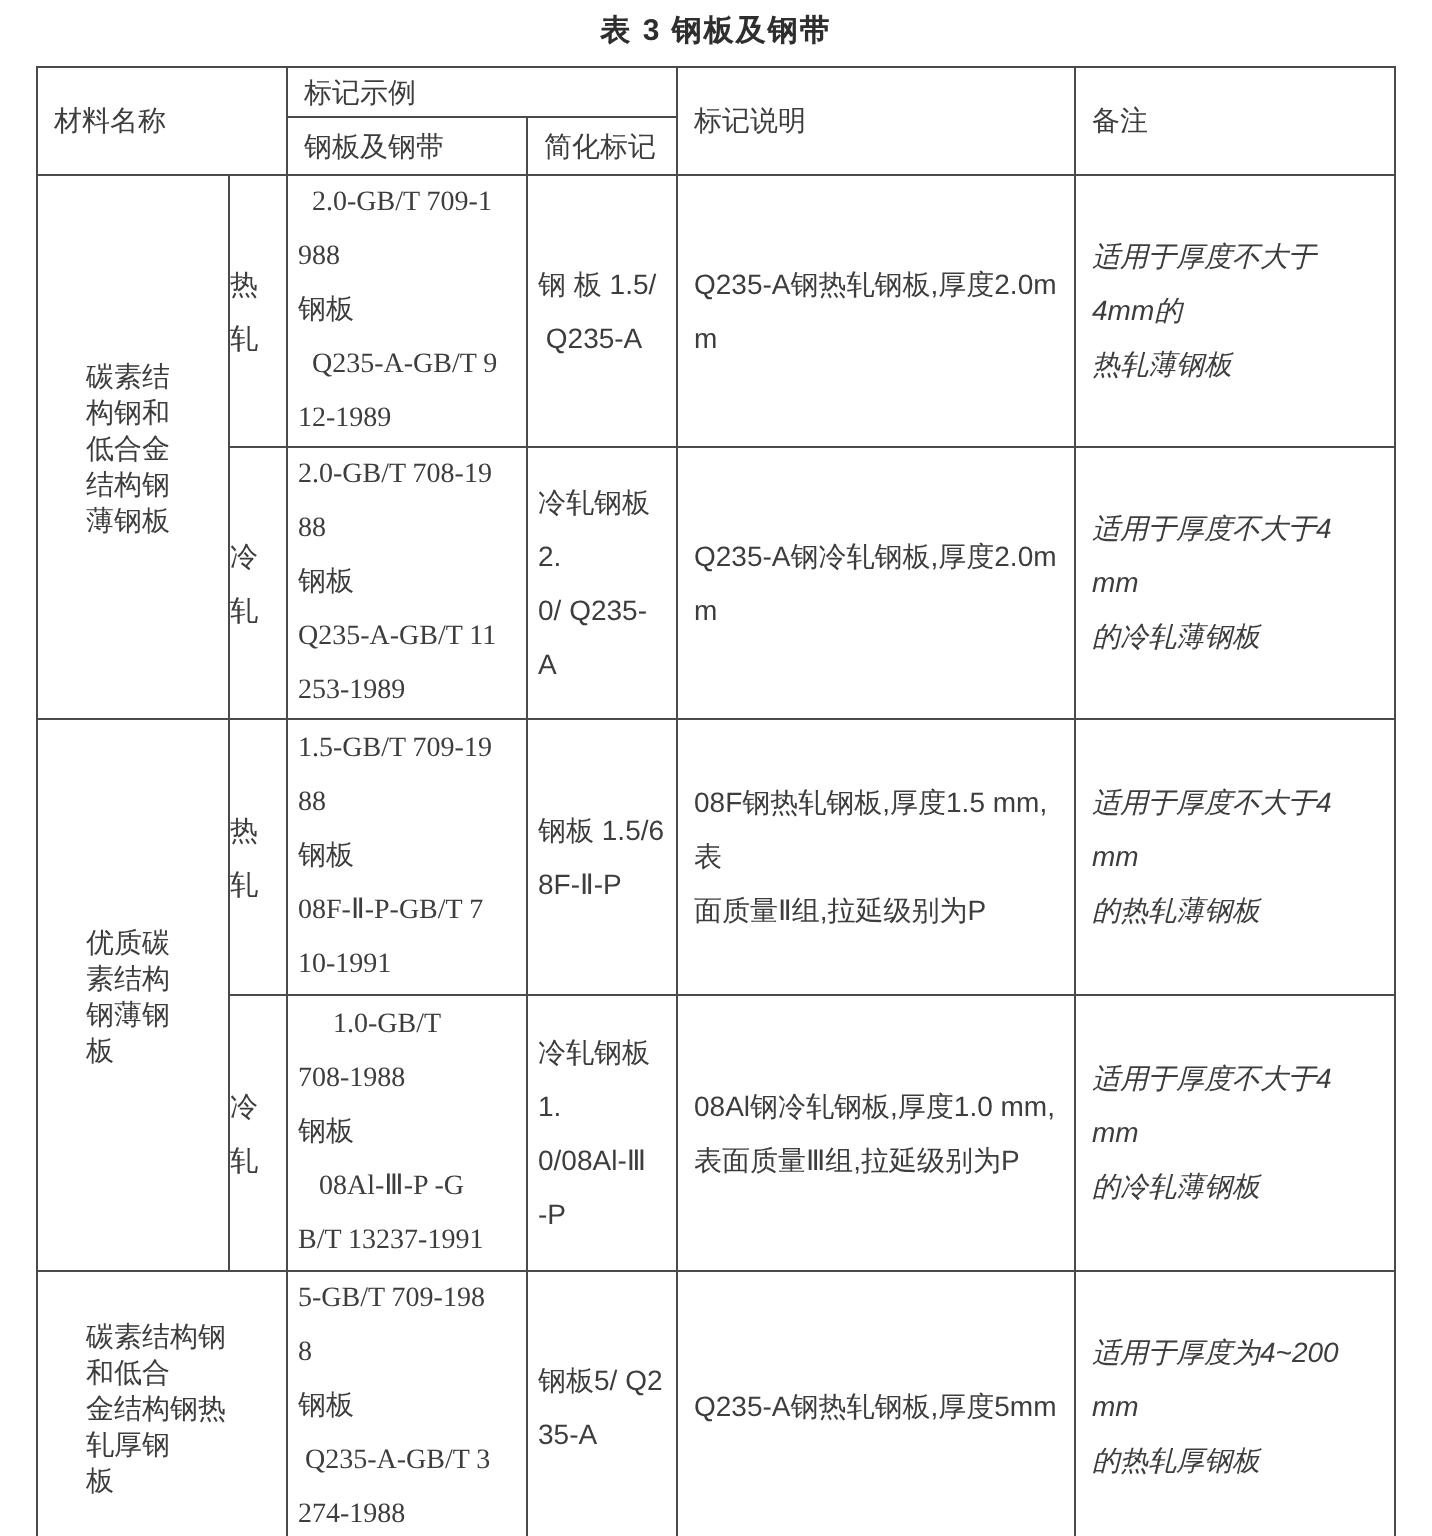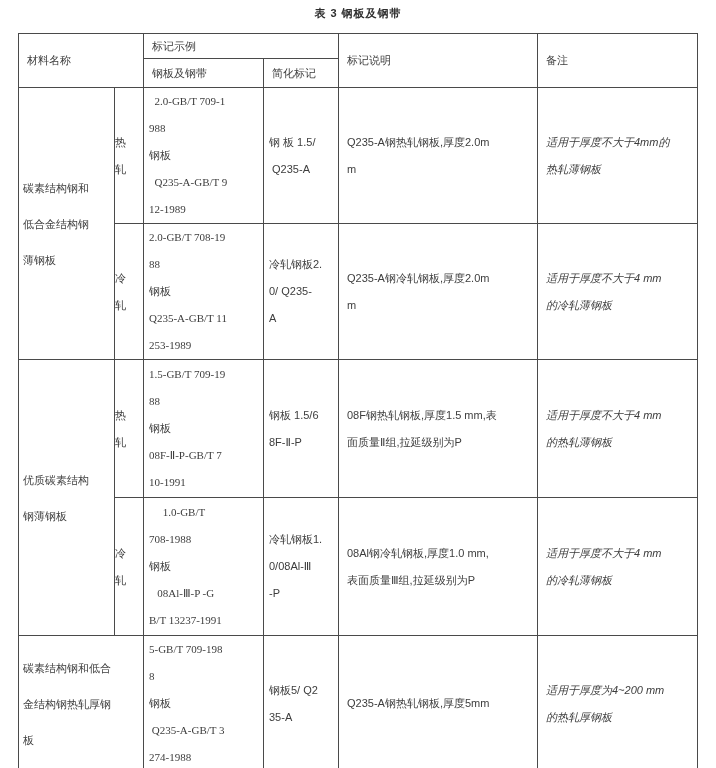--- a/index.html
+++ b/index.html
@@ -17,55 +17,55 @@
     height: 768px;
     background: #ffffff;
     overflow: hidden;
   }
   .doc-title {
     position: absolute;
     top: 6px;
     left: 0;
     width: 716px;
     text-align: center;
-    font-size: 11px;
+    font-size: 15px;
     font-weight: bold;
     color: #2e2e2e;
     letter-spacing: 1px;
   }
   table.steel-table {
     position: absolute;
     left: 18px;
     top: 33px;
     width: 679px;
     border-collapse: collapse;
     table-layout: fixed;
   }
   table.steel-table th,
   table.steel-table td {
     border: 1px solid #4a4a4a;
     font-weight: normal;
-    font-size: 11px;
+    font-size: 14px;
     color: #3d3d3d;
     vertical-align: middle;
     text-align: left;
     overflow: hidden;
   }
   th.hdr {
     padding: 0 8px;
     line-height: 1.3;
   }
   td.cell {
     white-space: pre-wrap;
     line-height: 27px;
     padding: 0 8px;
   }
   td.cell-material {
-    padding: 0 4px;
-    line-height: 36px;
+    padding: 0 24px;
+    line-height: 18px;
     margin-left: 41px;
   }
   td.cell-process {
     text-align: center;
     padding: 0;
     white-space: pre-line;
     line-height: 27px;
   }
   td.cell-full {
     padding: 0 5px;

